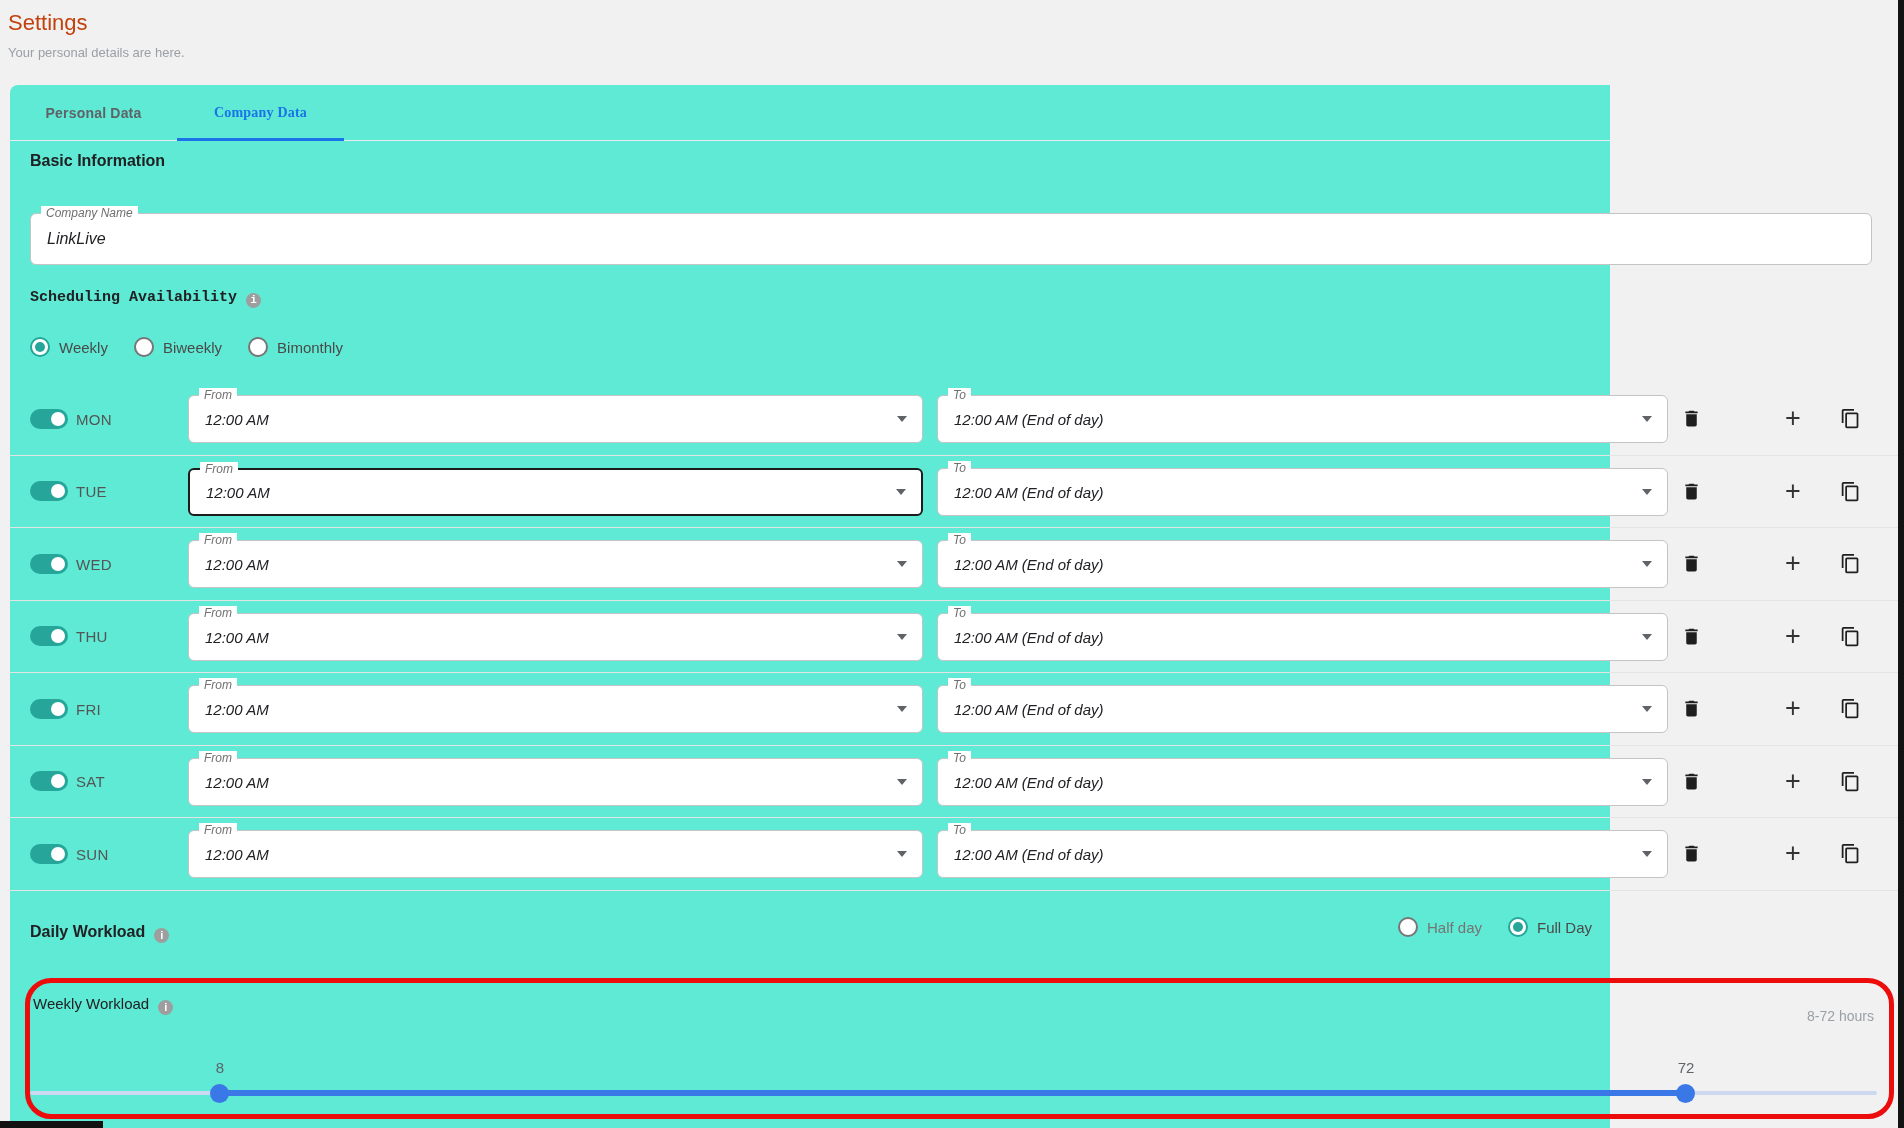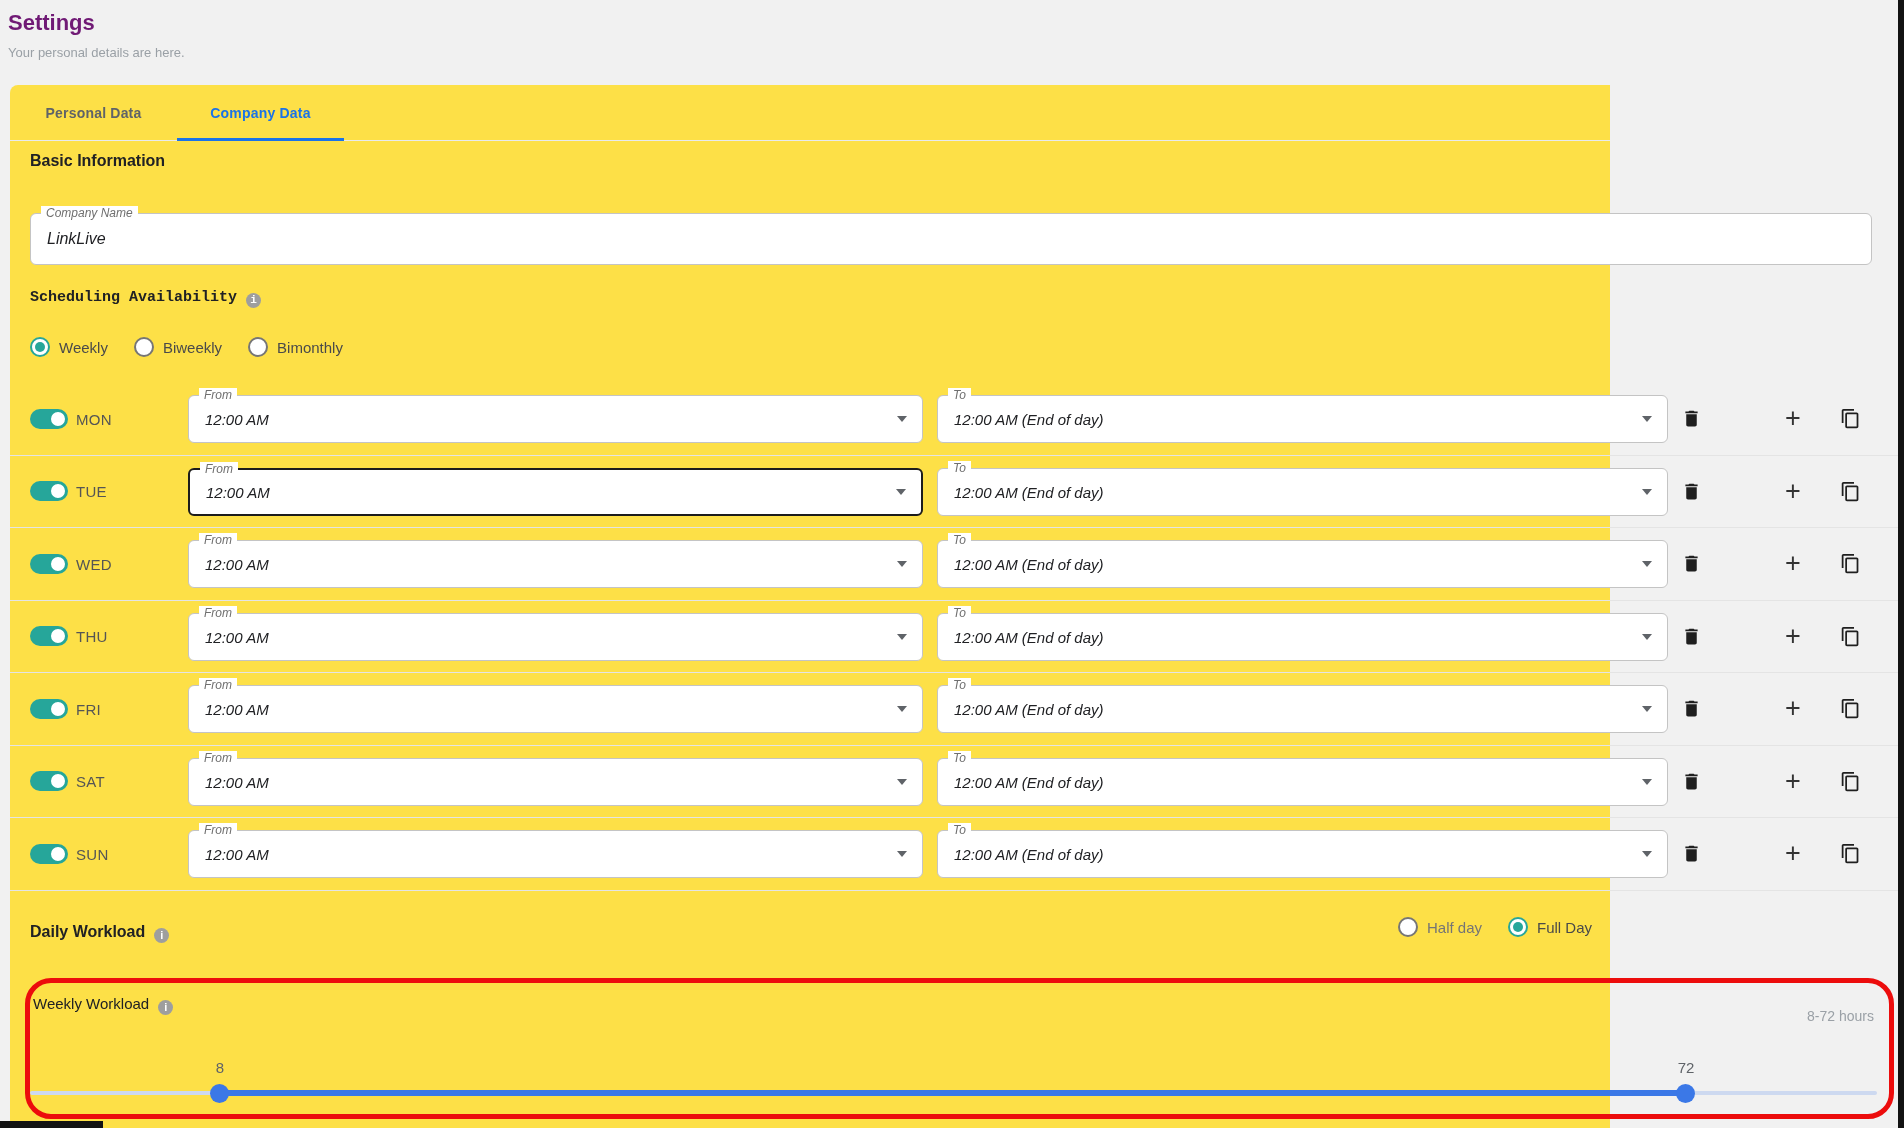--- a/index.html
+++ b/index.html
@@ -6,37 +6,37 @@
   html,body { width:1904px; height:1128px; }
   body {
     position:relative; overflow:hidden;
     background:#f1f1f1;
     font-family:"Liberation Sans", sans-serif;
     color:#202124;
   }
 
   
   .page-header { position:absolute; left:8px; top:10px; }
-  .page-title { font-size:22px; font-weight:bold; color:#701a75; }
+  .page-title { font-size:22px; font-weight:normal; color:#c2410c; }
   .page-subtitle { margin-top:9px; font-size:13px; color:#9aa0a6; }
 
   
   .card {
     position:absolute; left:10px; top:85px; width:1600px; height:1043px;
-    background:#fde047; border-radius:8px 0 0 0;
+    background:#5eead4; border-radius:8px 0 0 0;
   }
 
   
   .tabs { display:flex; width:100%; height:56px; border-bottom:1px solid #e8eaed; }
   .tab {
     width:167px; height:100%; display:flex; align-items:center; justify-content:center;
     font-size:14px; font-weight:bold; color:#5f6368; position:relative; cursor:pointer;
     letter-spacing:.2px;
   }
-  .tab.active { color:#1a73e8; }
+  .tab.active { color:#1a73e8;font-family:Liberation Serif, serif; }
   .tab.active::after {
     content:""; position:absolute; left:0; right:0; bottom:-1px; height:3px; background:#1a73e8;
   }
 
   .section-heading { position:absolute; font-weight:bold; color:#202124; white-space:nowrap; }
 
   
   .info-icon {
     display:inline-block; width:15px; height:15px; border-radius:50%;
     background:#9e9e9e; color:#fff; font-size:11px; line-height:15px; text-align:center;

